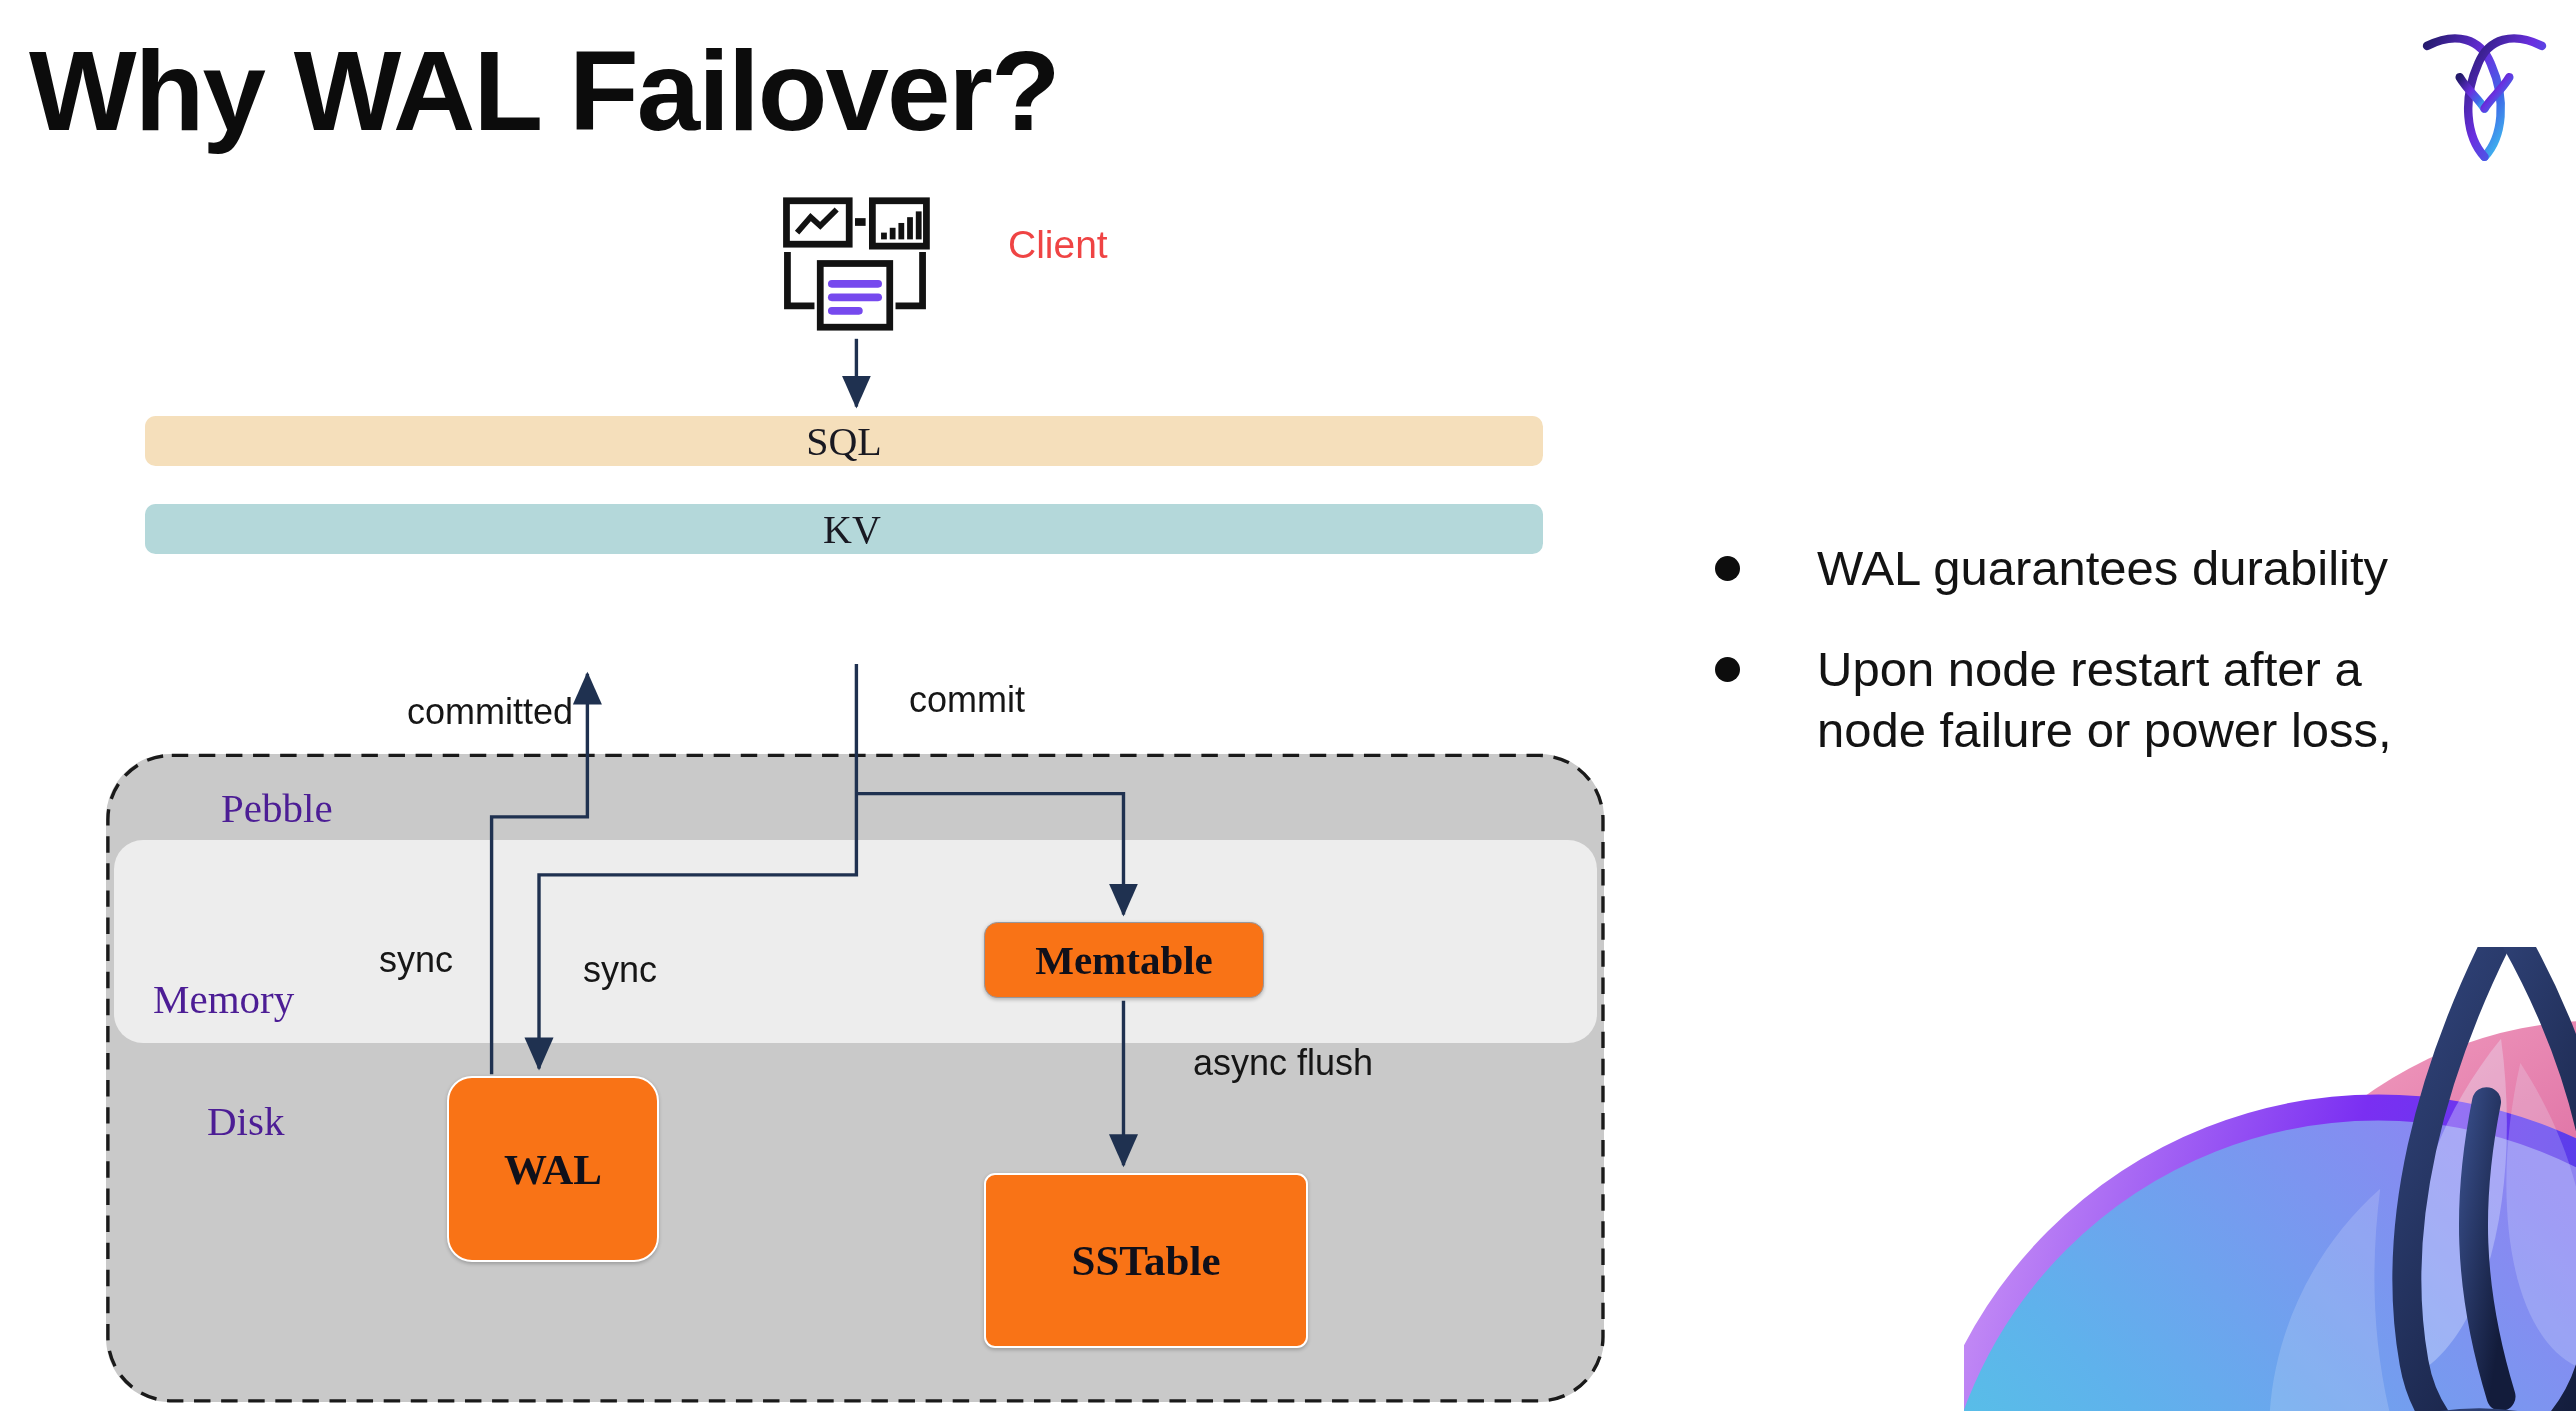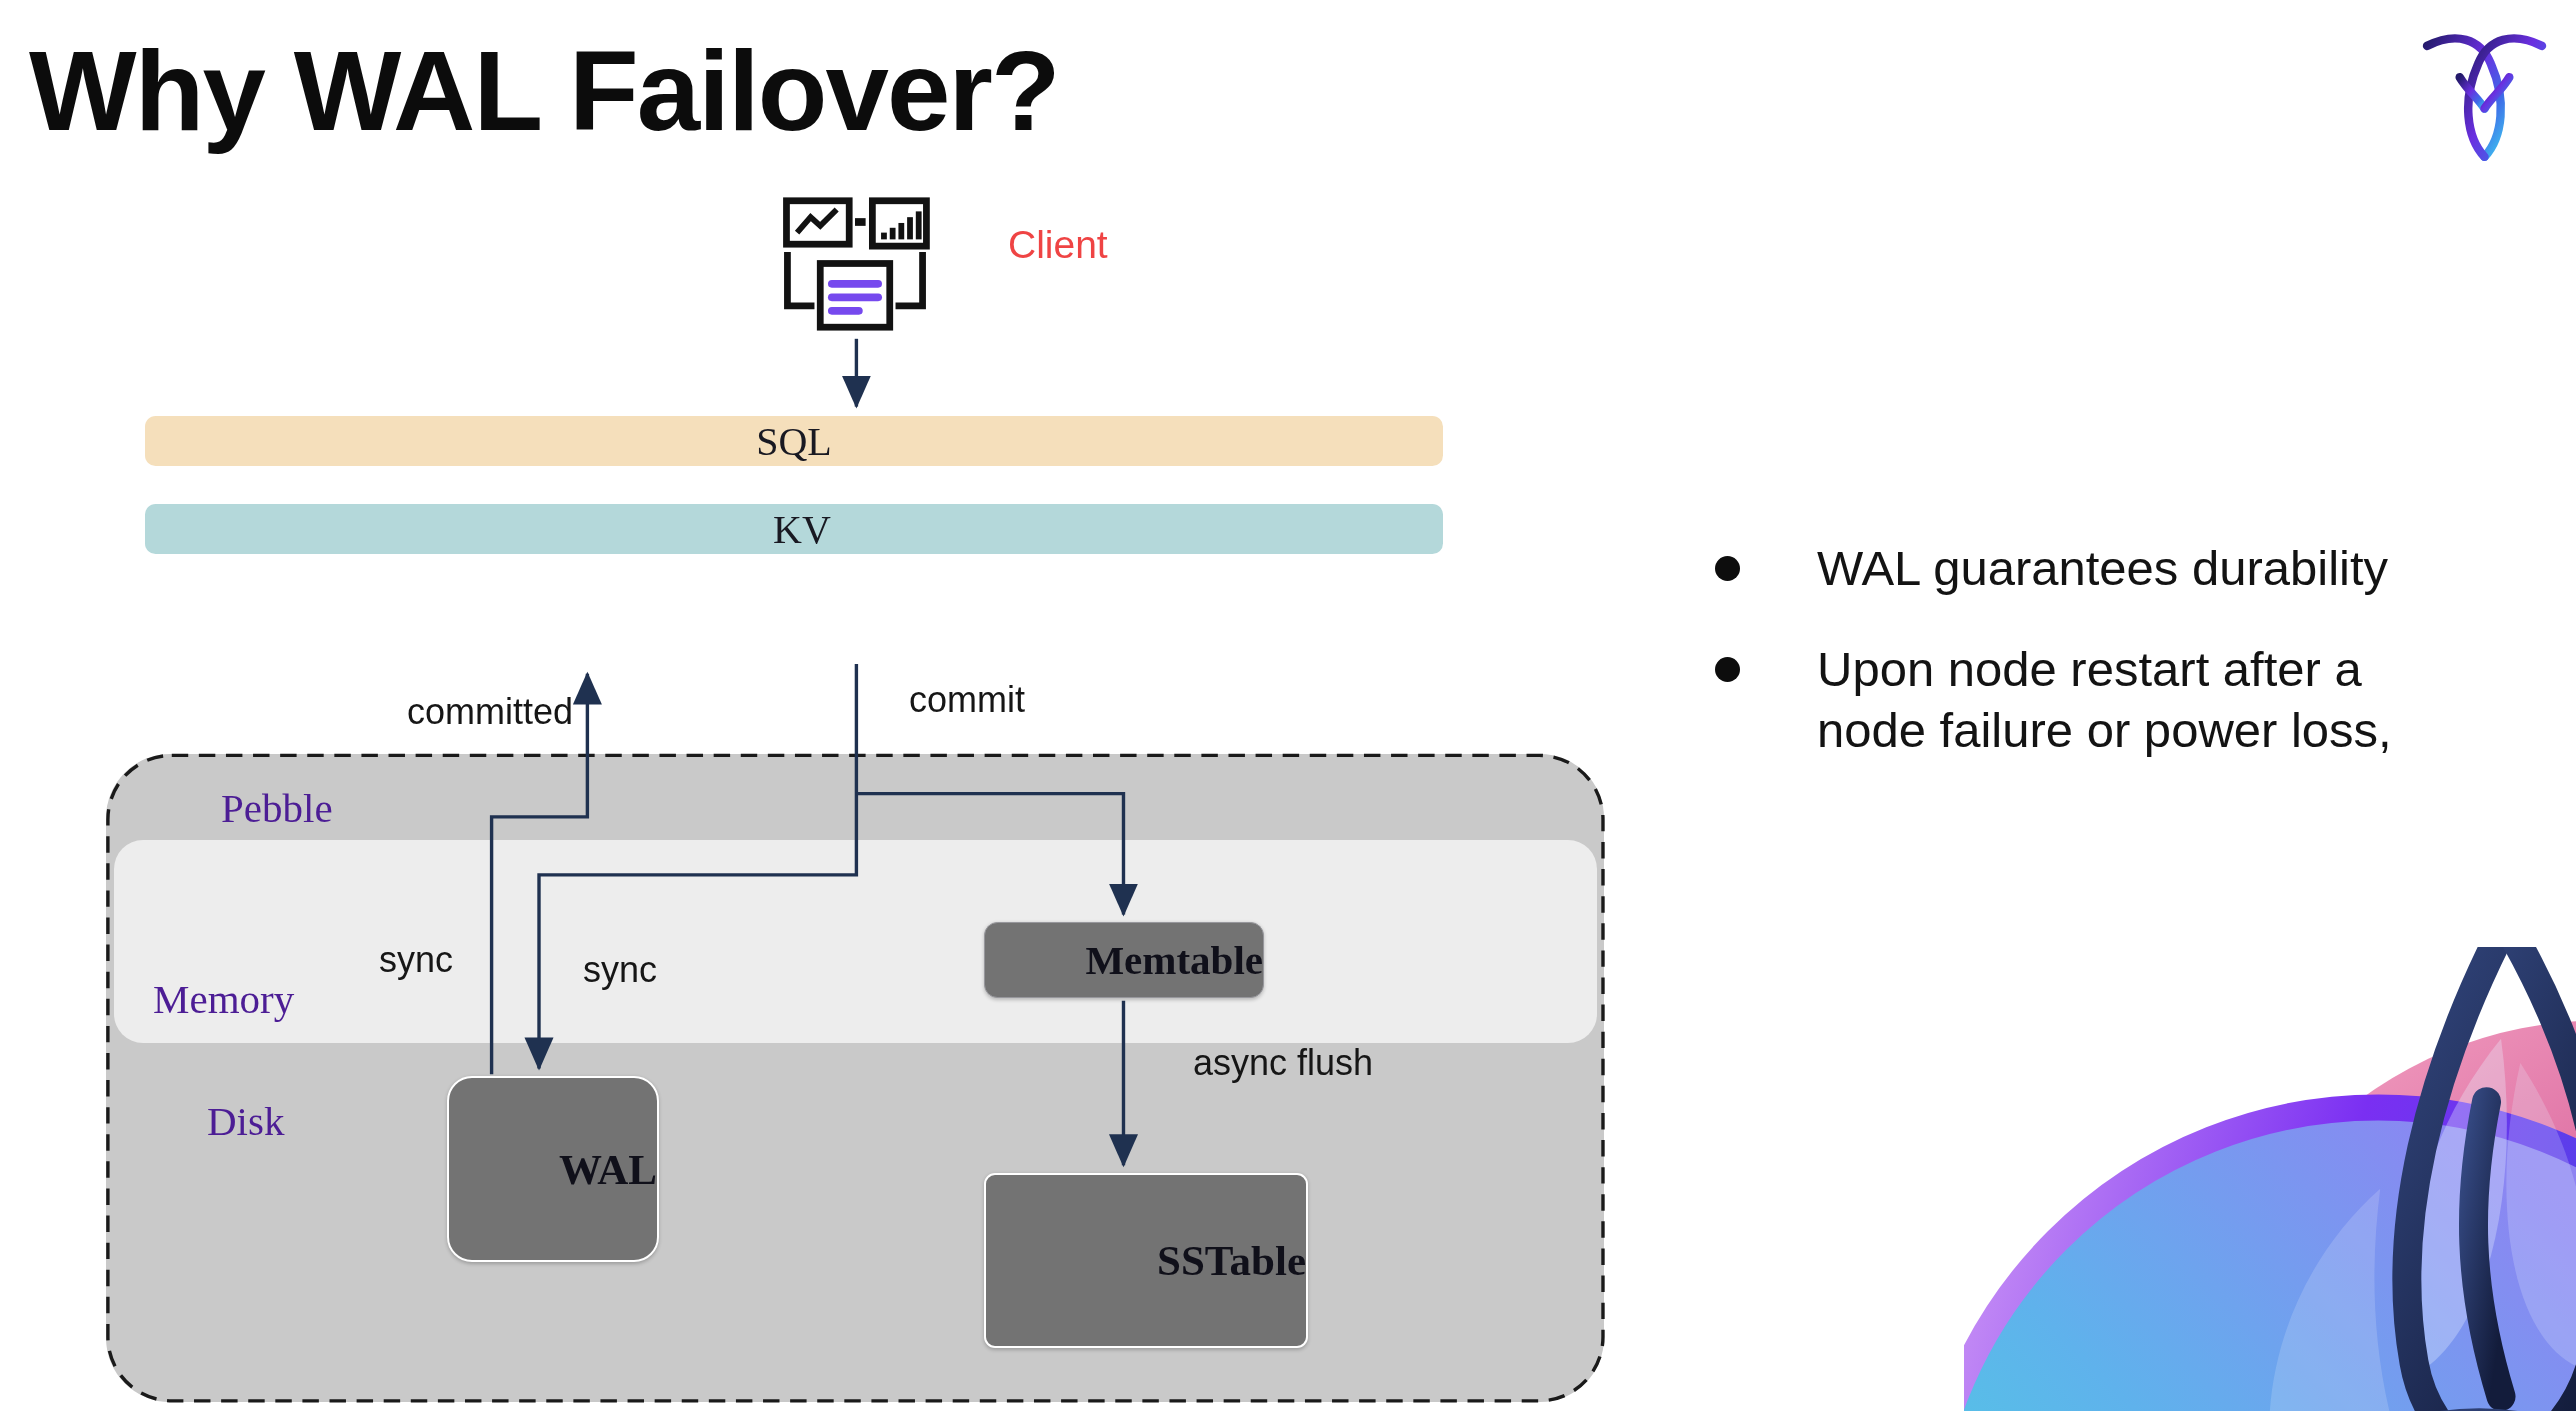--- a/index.html
+++ b/index.html
@@ -5,21 +5,21 @@
   * { box-sizing: border-box; margin: 0; padding: 0; }
   html,body { width: 2576px; height: 1415px; }
   body { background: #ffffff; overflow: hidden; position: relative;
          font-family: "Liberation Sans", sans-serif; }
   .slide { position: absolute; inset: 0; width: 2576px; height: 1415px; overflow: hidden; }
 
   .title { position: absolute; left: 29px; top: 25px; font-size: 114px; font-weight: bold;
            letter-spacing: -1.9px; color: #0c0c0c; z-index: 6; }
 
   
-  .bar { position: absolute; left: 145px; width: 1298px; border-radius: 10.6px; z-index: 2;
+  .bar { position: absolute; left: 145px; width: 1398px; border-radius: 10.6px; z-index: 2;
          display: flex; align-items: center; justify-content: center;
          font-family: "Liberation Serif", serif; font-size: 40px; color: #191922; }
   .bar-sql     { top: 416px; height: 50px; background: #F5DFBB; }
   .bar-kv      { top: 504px; height: 50px; background: #B4D8DA; padding-left: 16px; }
   .bar-storage { top: 579px; height: 84px; background: #D5CEE2; }
 
   
   .pebble { position: absolute; left: 106px; top: 754px; width: 1498px; height: 648px;
             background: #C9C9C9; border-radius: 64px; z-index: 1; }
   .memory-band { position: absolute; left: 114px; top: 840px; width: 1483px; height: 203px;
@@ -32,22 +32,22 @@
   .lbl-disk   { left: 207px; top: 1097px; }
 
   .edge-label { position: absolute; font-size: 36px; color: #161616; z-index: 6; }
   .lbl-committed { left: 407px; top: 691px; }
   .lbl-commit    { left: 909px; top: 679px; }
   .lbl-sync1     { left: 379px; top: 939px; }
   .lbl-sync2     { left: 583px; top: 949px; }
   .lbl-async     { left: 1193px; top: 1042px; }
 
   
-  .node { position: absolute; background: #737373; z-index: 6;
-          display: flex; align-items: center; justify-content: flex-end;
+  .node { position: absolute; background: #f97316; z-index: 6;
+          display: flex; align-items: center; justify-content: center;
           font-family: "Liberation Serif", serif; font-weight: bold; color: #10101a;
           box-shadow: 0 1.9px 3.9px rgba(0,0,0,0.22); }
   .node-wal      { left: 447px;  top: 1076px; width: 212px; height: 186px; border: 2.9px solid #ffffff; border-radius: 25px; font-size: 43px; }
   .node-memtable { left: 984px; top: 922px;  width: 280px; height: 76px;  border: 1.9px solid #97979C; border-radius: 13.5px; font-size: 41px; }
   .node-sstable  { left: 984px; top: 1173px; width: 324px; height: 175px; border: 2.9px solid #ffffff; border-radius: 11px; font-size: 43px; }
 
   
   .client-icon { position: absolute; left: 772px; top: 190px; z-index: 6; }
   .lbl-client  { position: absolute; left: 1008px; top: 223px; font-size: 39px; color: #ef4444; z-index: 6; }
 

